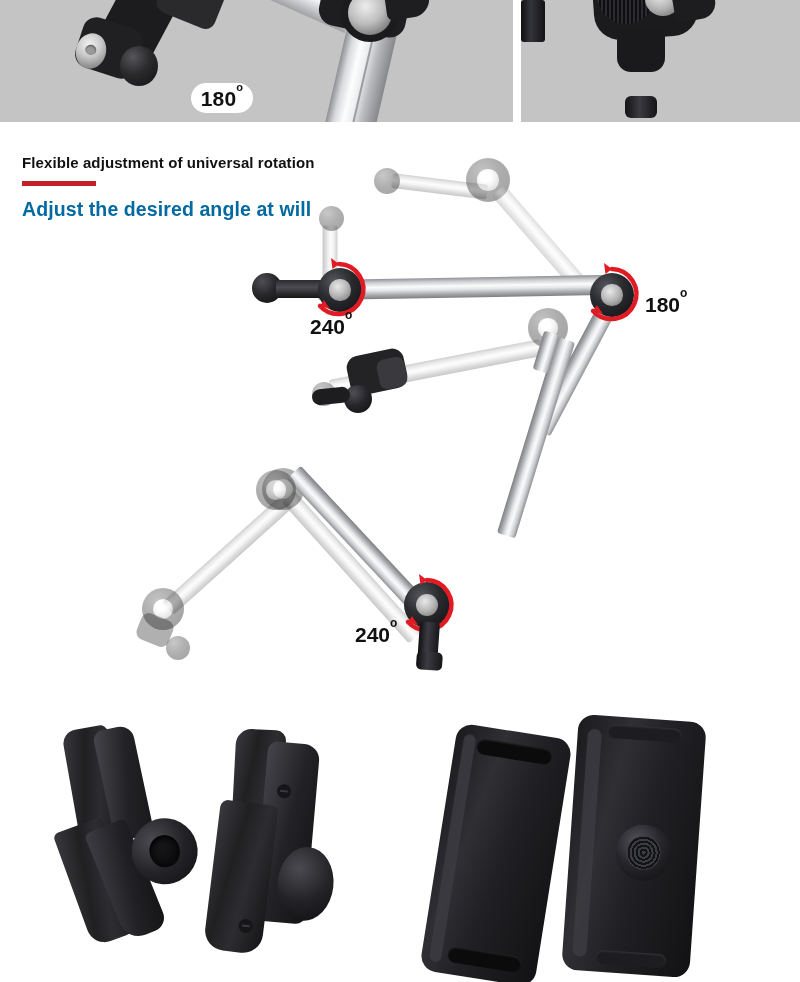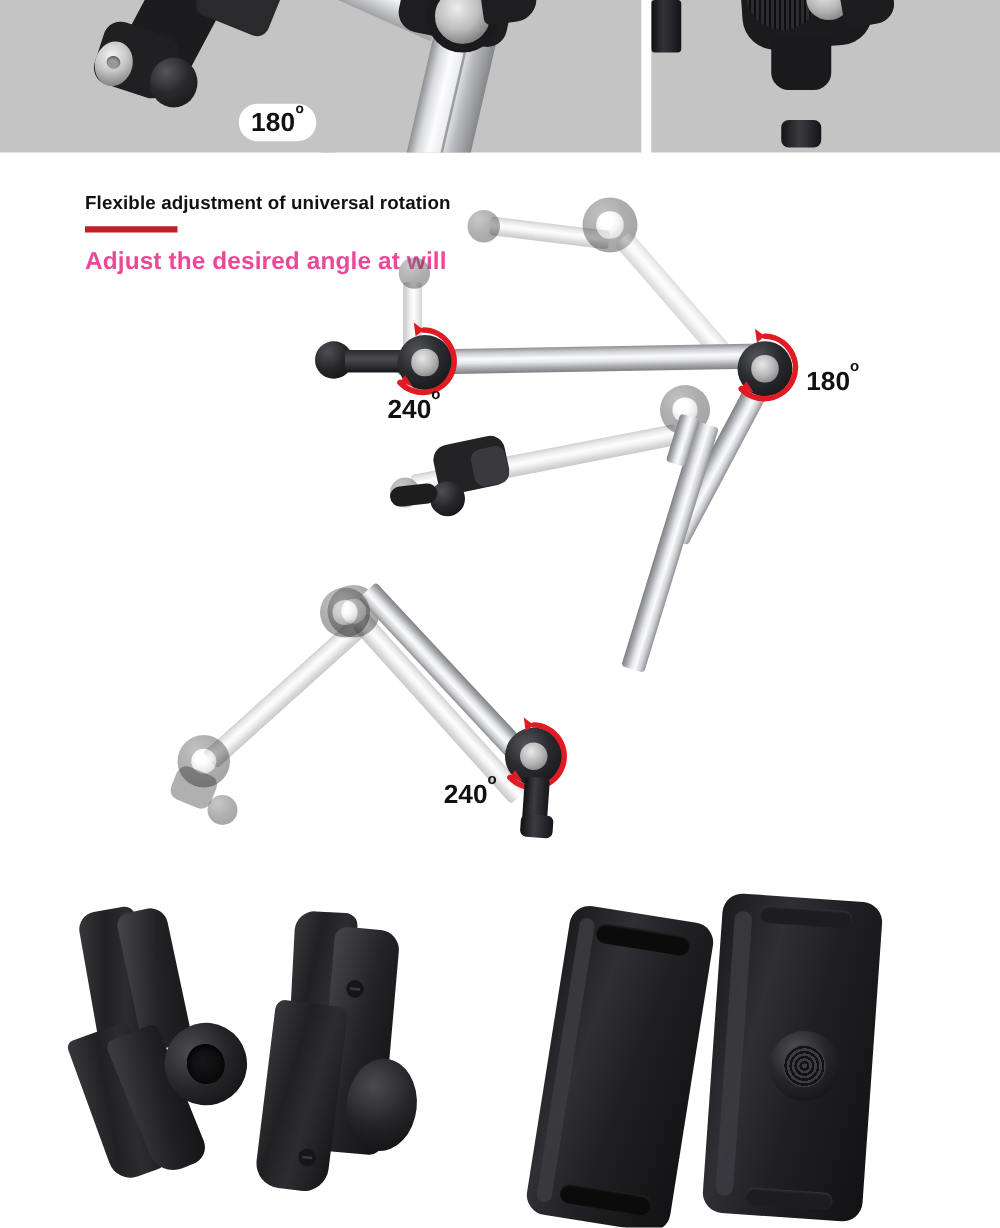--- a/index.html
+++ b/index.html
@@ -61,24 +61,24 @@
   .p3-foot{position:absolute;left:104px;top:96px;width:32px;height:22px;border-radius:6px;
     background:linear-gradient(90deg,#141416,#3a3a40 45%,#151518);}
 
   
   .badge{position:absolute;left:191px;top:83px;width:62px;height:30px;border-radius:16px;background:#ffffff;
     display:flex;align-items:center;justify-content:center;}
   .badge span{font-size:21px;font-weight:bold;color:#111;letter-spacing:.2px;line-height:1;}
   .badge span sup{font-size:11px;font-weight:bold;top:-.55em;position:relative;}
 
   
-  .heading-wrap{position:absolute;left:22px;top:154px;margin-left:46px;}
+  .heading-wrap{position:absolute;left:22px;top:154px;}
   .h-sub{font-size:15px;font-weight:bold;color:#111;letter-spacing:.1px;white-space:nowrap;}
   .rule{width:74px;height:5px;background:#c4202a;margin:10px 0 12px 0;}
-  .h-main{font-size:19.5px;font-weight:bold;color:#ec4899;letter-spacing:.1px;white-space:nowrap;}
+  .h-main{font-size:19.5px;font-weight:bold;color:#0369a1;letter-spacing:.1px;white-space:nowrap;}
 
   
   .diagram{position:absolute;left:0;top:130px;width:800px;height:580px;}
   .bar{position:absolute;transform-origin:0 50%;border-radius:3px;}
   .bar .sh{position:absolute;inset:0;border-radius:3px;
     background:linear-gradient(180deg,#8e9094 0%,#c9cbcf 18%,#fbfbfc 42%,#e6e7ea 58%,#a9abaf 80%,#7d7f83 100%);}
   .bar.ghost{opacity:.42;filter:saturate(.35);}
   .bar.ghost2{opacity:.30;filter:saturate(.3);}
 
   .joint{position:absolute;border-radius:50%;

